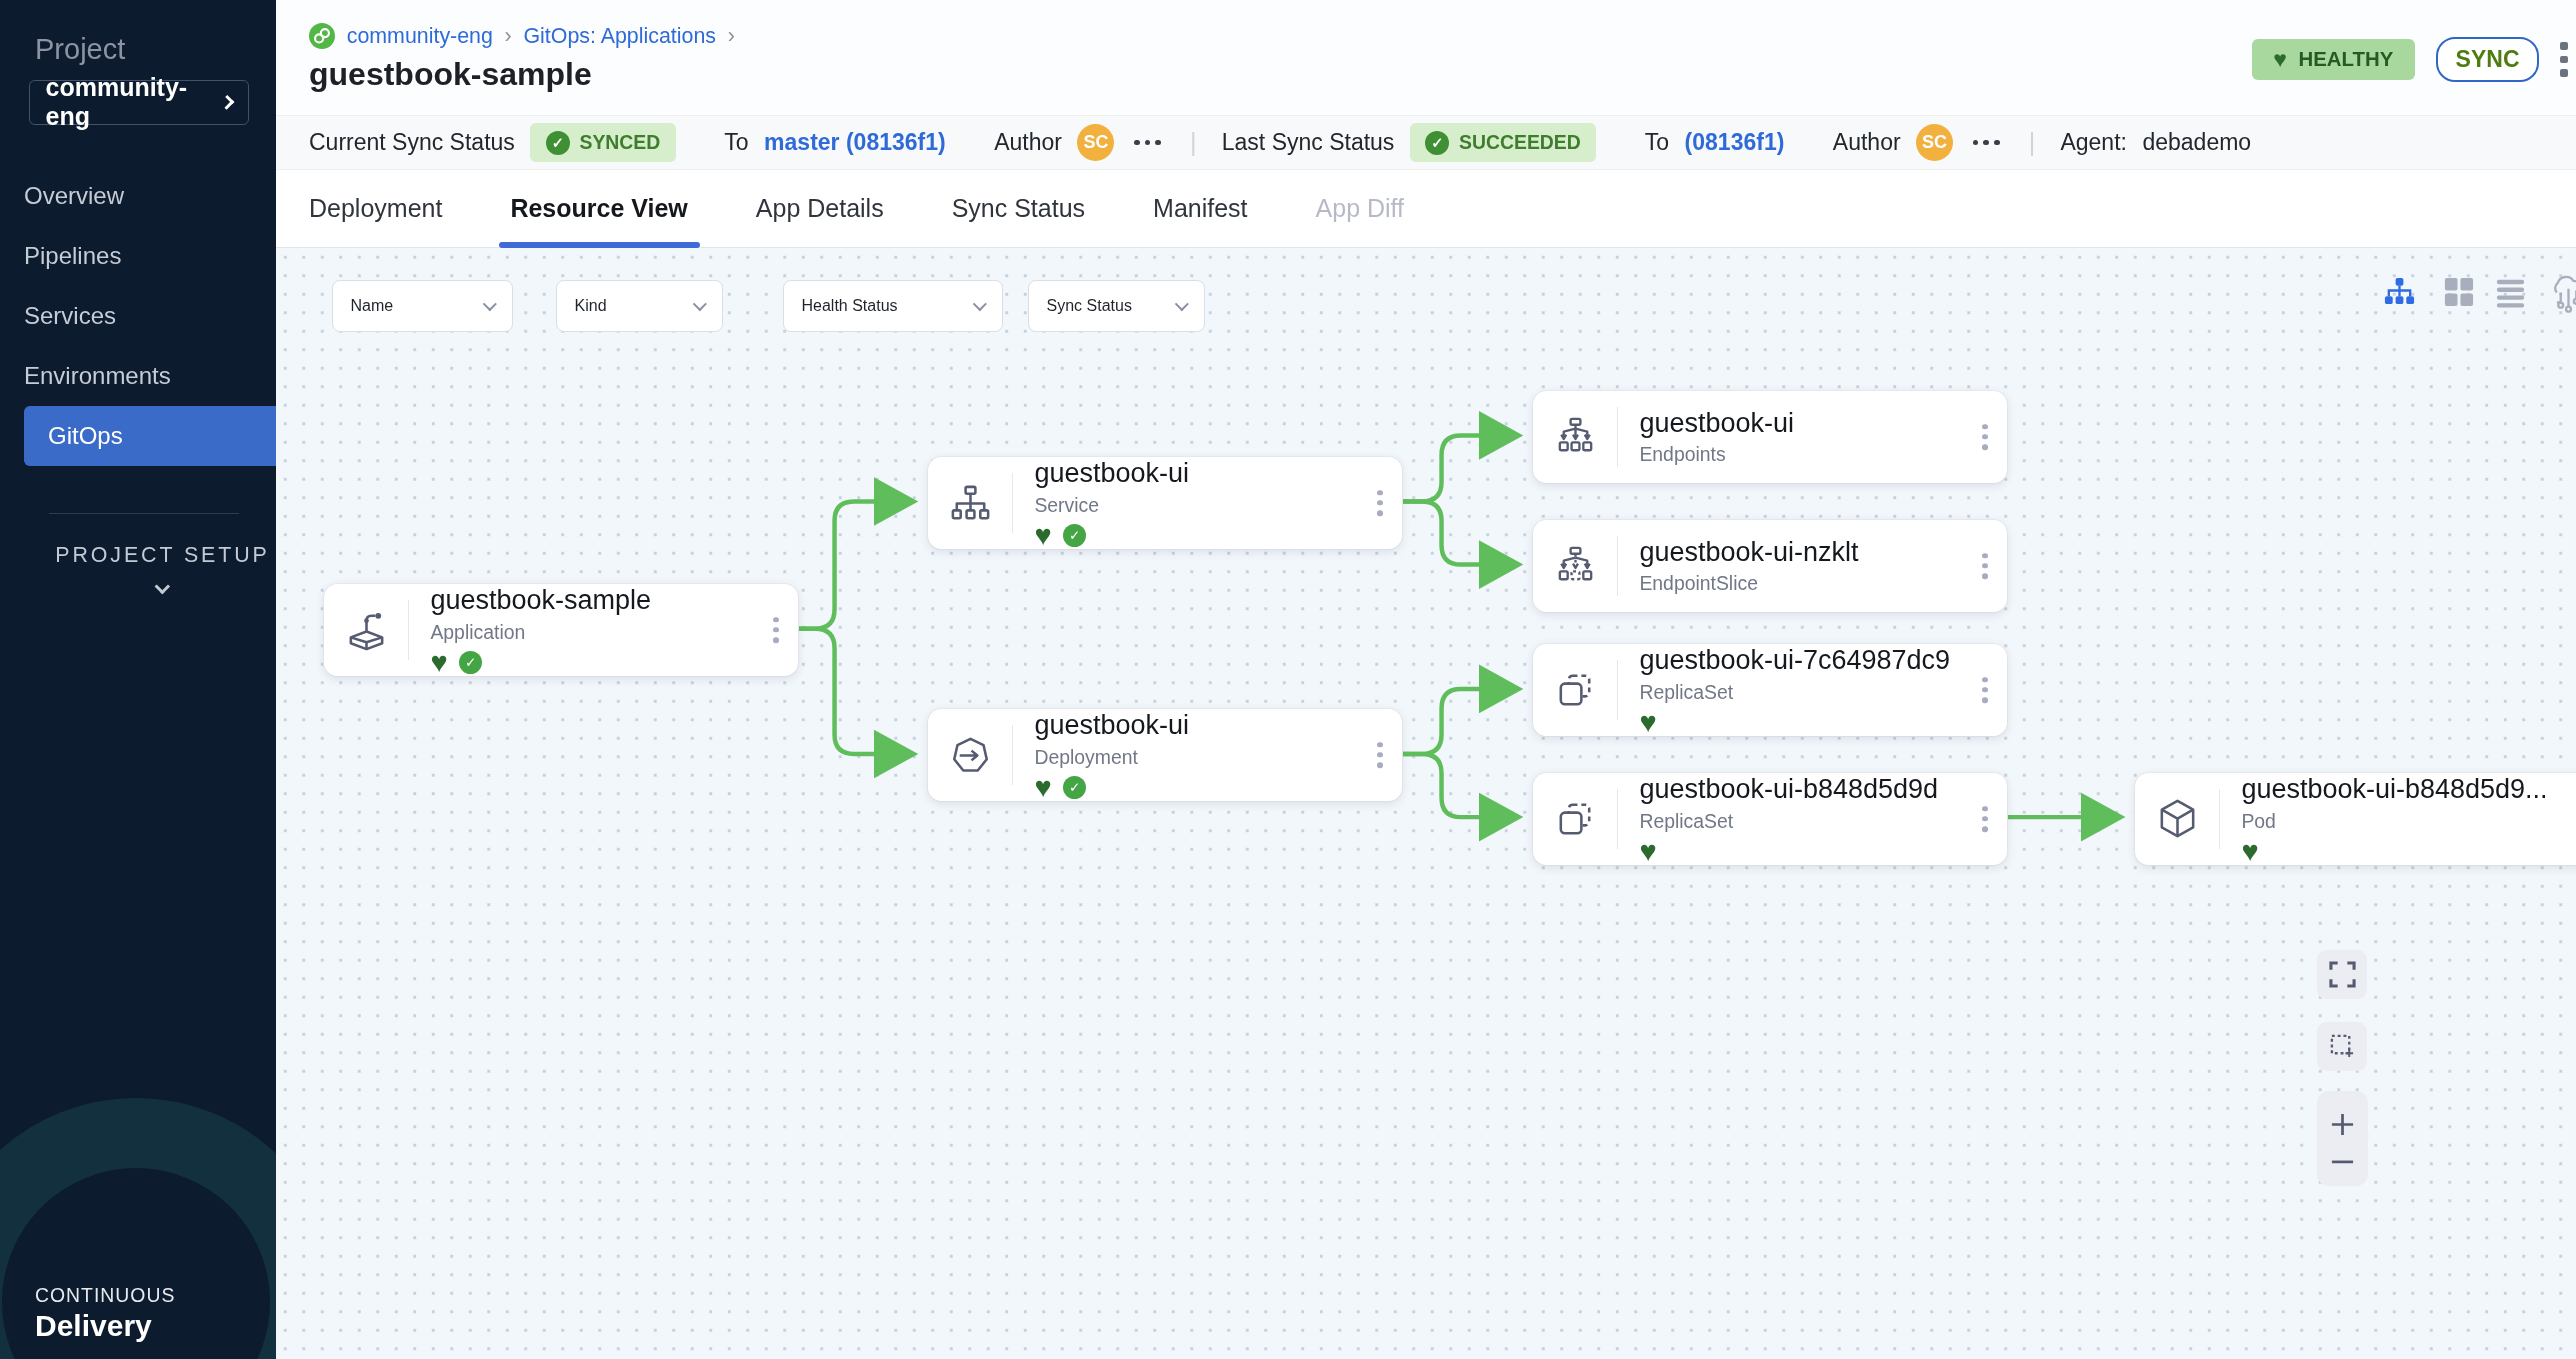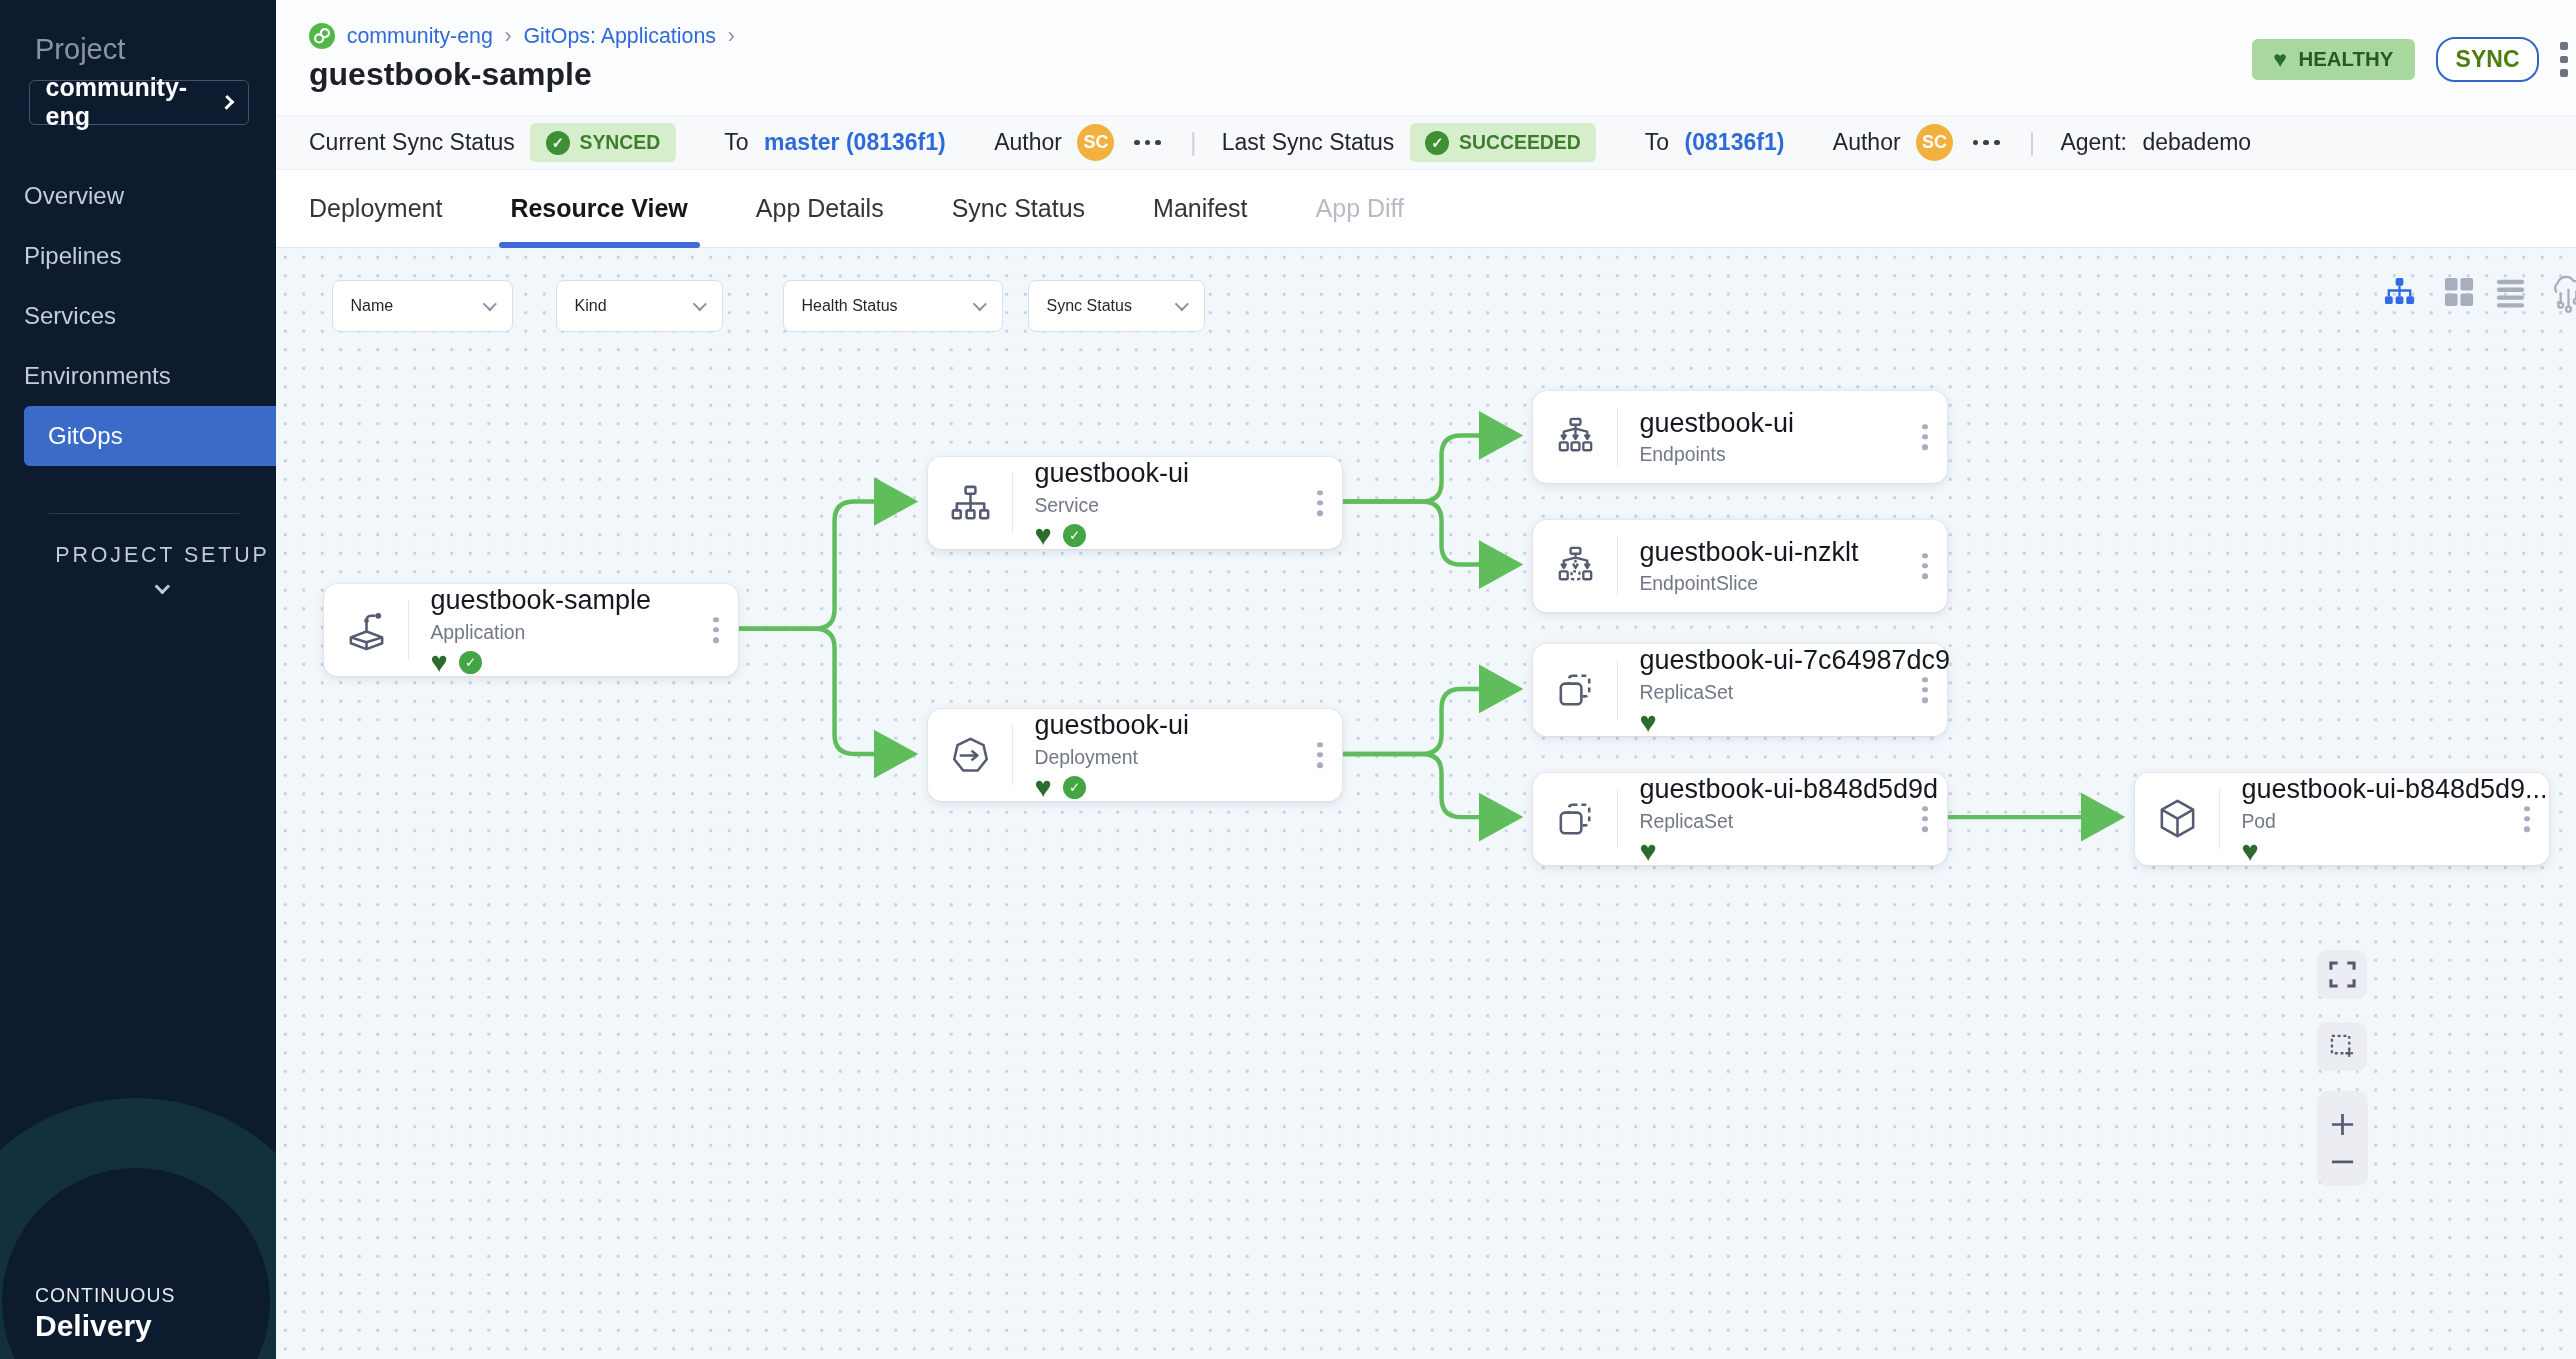--- a/index.html
+++ b/index.html
@@ -90,21 +90,21 @@
   .filter .chev { width:9.7px; height:9.7px; border-right:2.4px solid #8a8fa3; border-bottom:2.4px solid #8a8fa3;
                   transform:rotate(45deg); margin-top:-4.9px; }
 
   .view-icons { position:absolute; top:27px; right:0; width:223px; height:39px; }
   .view-icons > span { position:absolute; top:0; cursor:pointer; }
 
   
   .edges { position:absolute; left:0; top:0; pointer-events:none; }
 
   
-  .node { position:absolute; width:414px; height:92px; background:#fff; border-radius:13.6px;
+  .node { position:absolute; width:474px; height:92px; background:#fff; border-radius:13.6px;
           box-shadow:0 2.9px 9.7px rgba(44,56,82,.12), 0 0 0 1px #eceef3; display:flex; align-items:center; }
   .node .icon-col { width:84px; display:flex; align-items:center; justify-content:center; flex:0 0 auto; }
   .node .vline { width:1px; height:60px; background:#e4e7ee; flex:0 0 auto; }
   .node .txt { padding-left:21.4px; display:flex; flex-direction:column; justify-content:center; }
   .node .title { font-size:27px; color:#15181e; font-weight:500; white-space:nowrap; }
   .node .kind { font-size:19.4px; color:#707787; margin-top:4.9px; }
   .node .statusrow { display:flex; align-items:center; gap:11.7px; margin-top:5.8px; height:25px; }
   .node .heart { font-size:29px; color:#2c6b2e; }
   .node .check-circle { width:23px; height:23px; background:#43a543; font-size:13.6px; }
   .node .kebab { position:absolute; right:19.4px; top:50%; transform:translateY(-50%);

